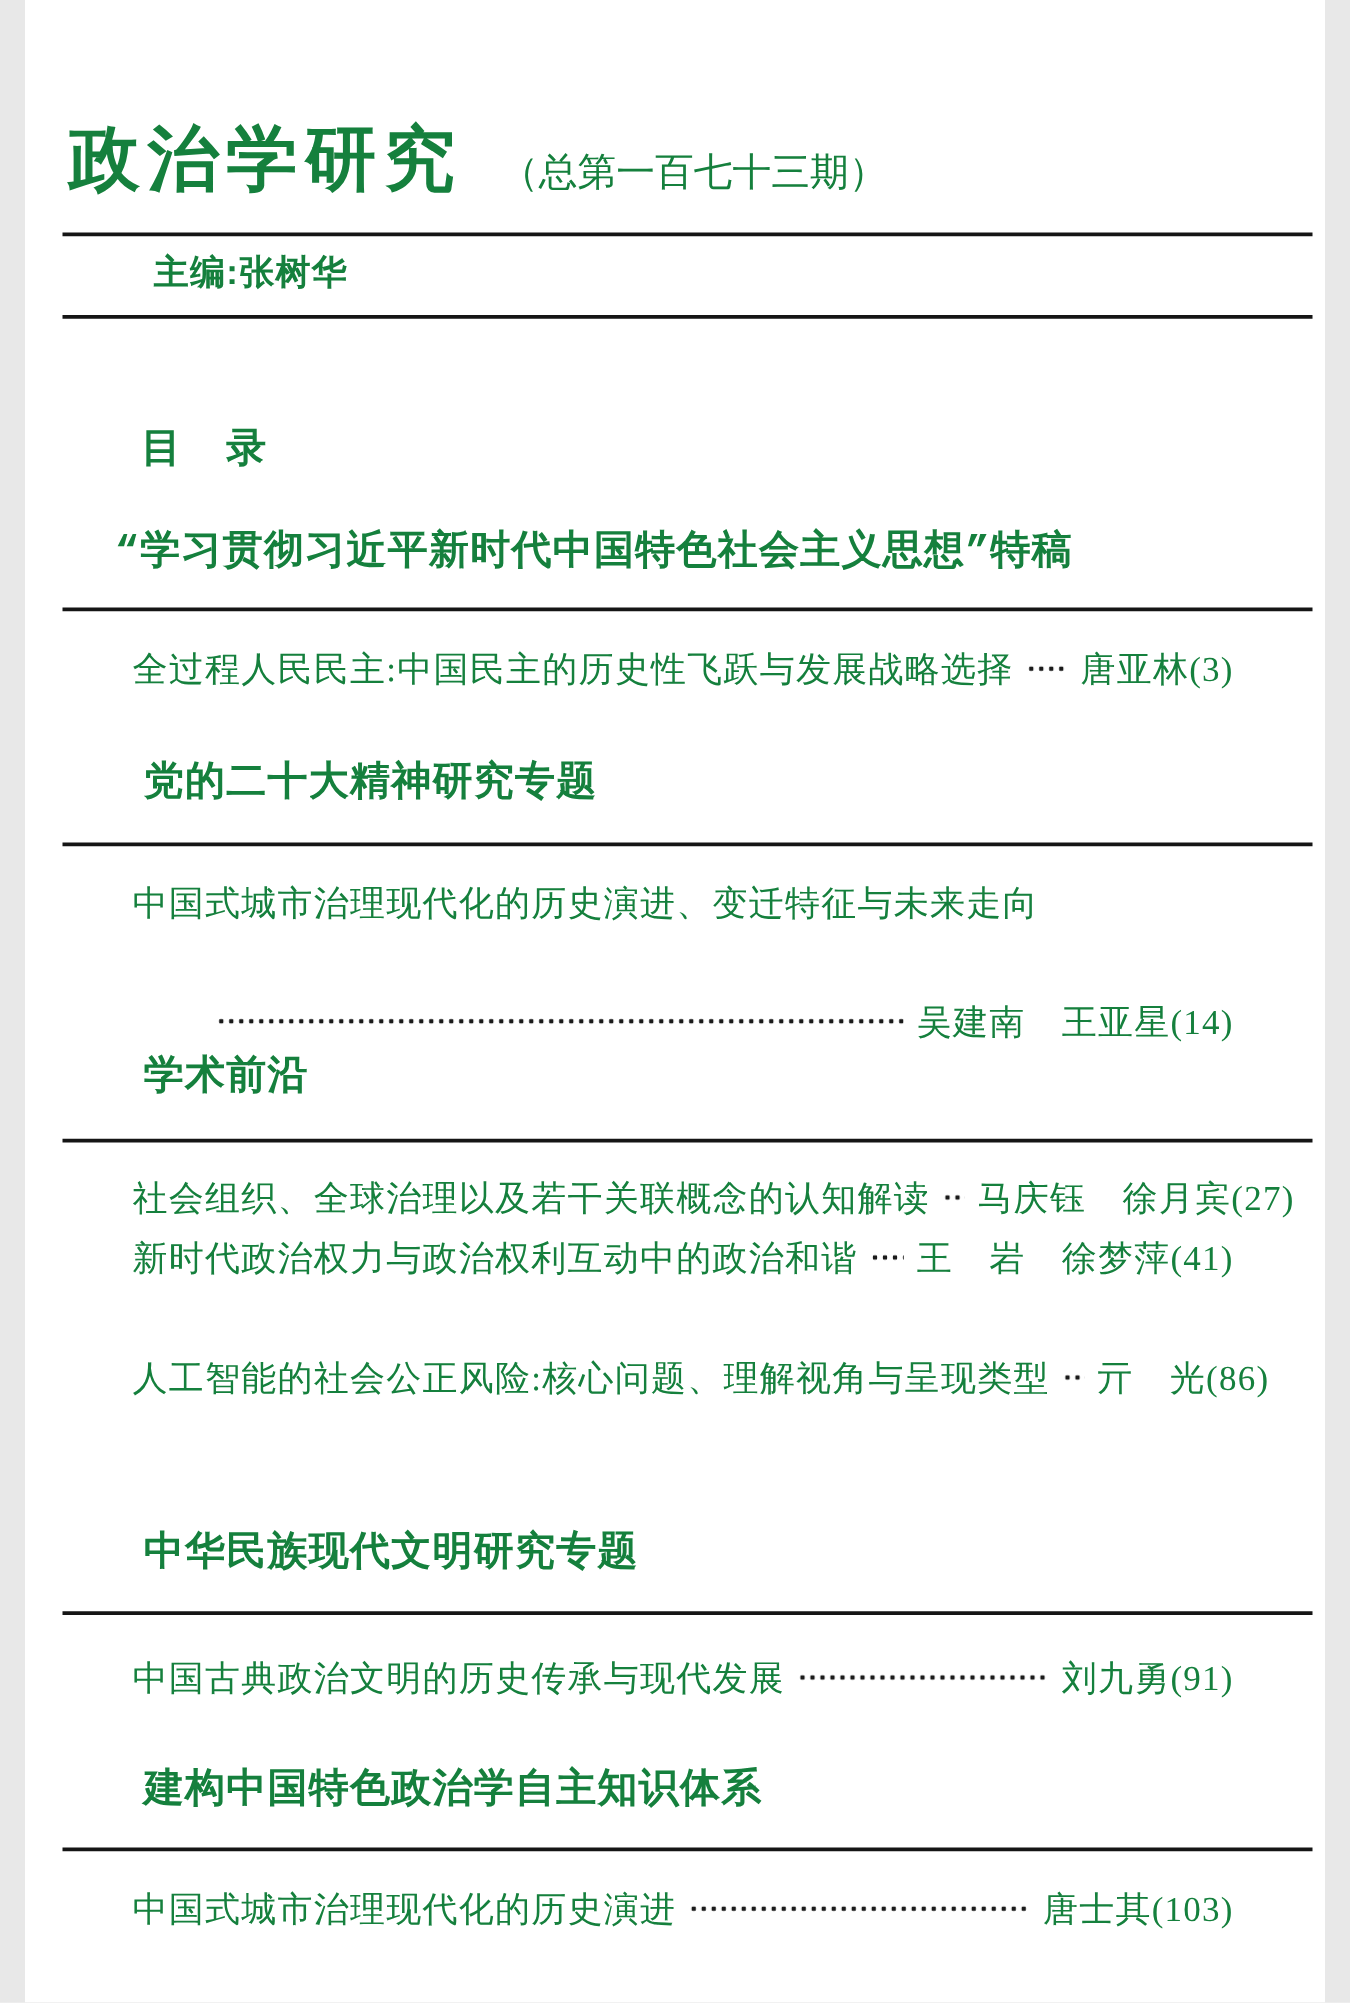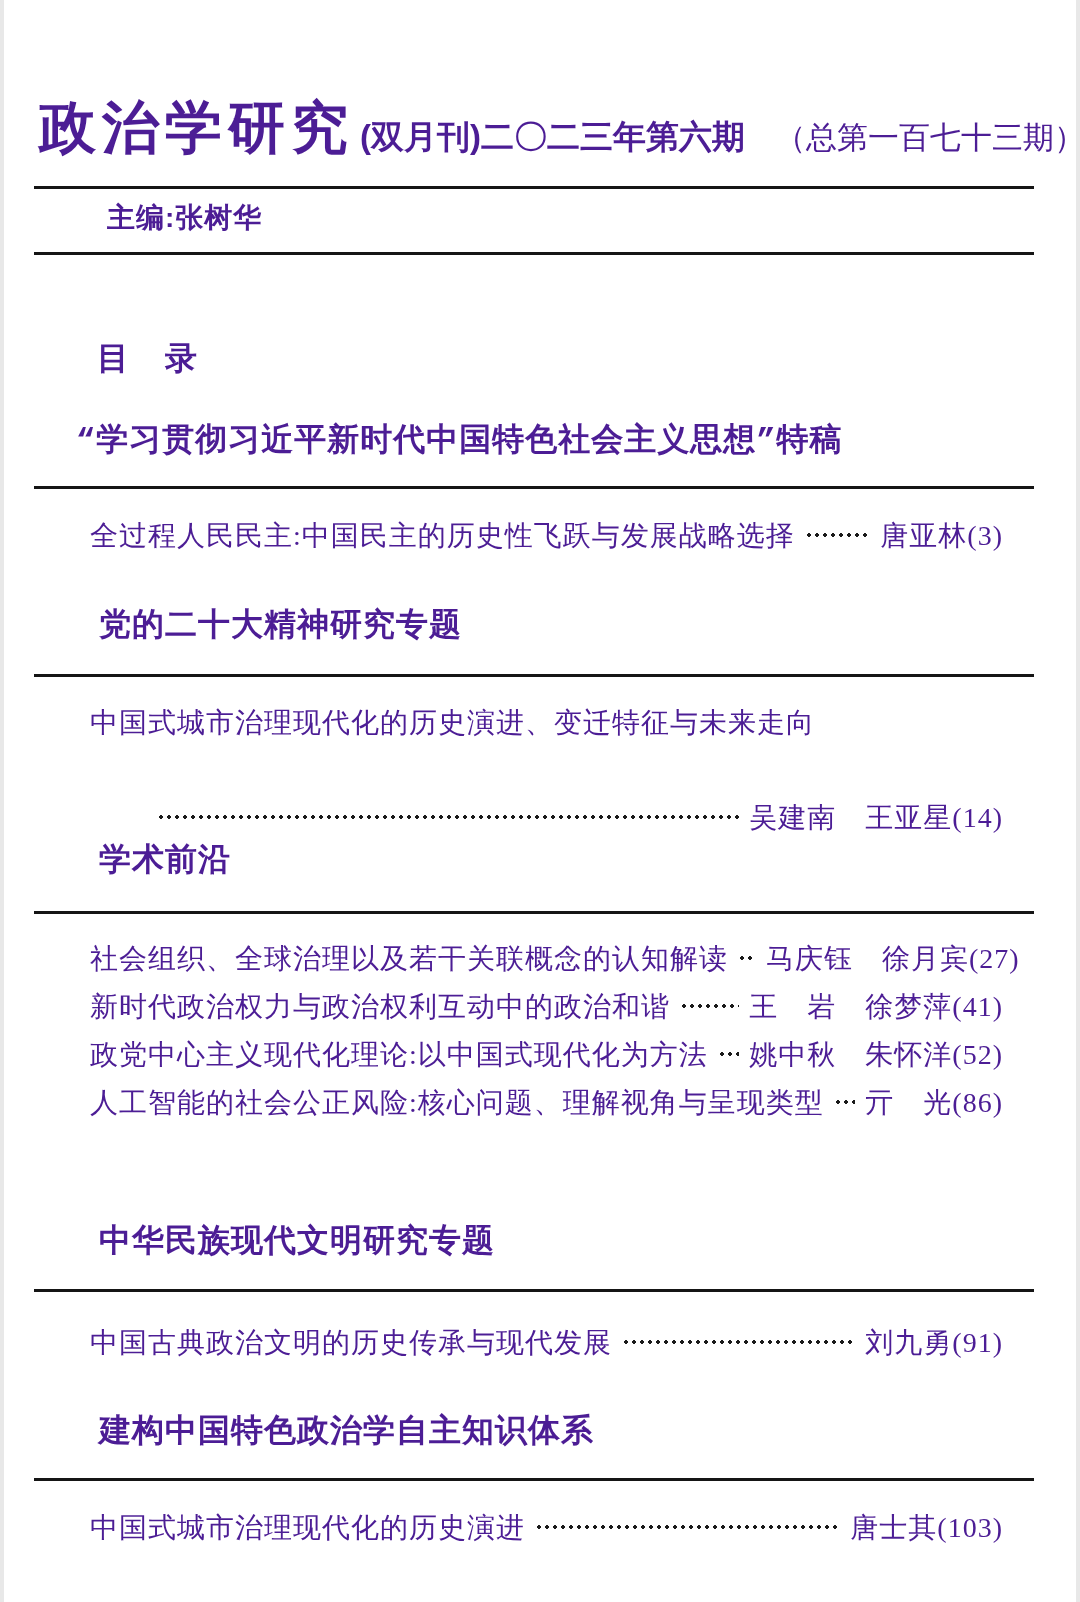--- a/index.html
+++ b/index.html
@@ -3,22 +3,21 @@
 <meta charset="utf-8">
 <style>
   html,body{margin:0;padding:0;background:#e8e8e8;}
   .page{
     position:relative;
     width:1040px;height:1602px;
     background:#ffffff;
     margin:0 auto;
     overflow:hidden;
     font-family:"Liberation Serif", serif;
-    color:#4c1d95;
-    padding-left:32px;
+    color:#15803d;
   }
   .abs{position:absolute;}
   
   .masthead{
     left:35px;top:85px;right:40px;height:70px;
     display:flex;align-items:flex-end;
   }
   .journal-title{
     font-family:"DejaVu Serif", serif;
     font-weight:bold;
@@ -77,21 +76,20 @@
   .entry .authors{white-space:pre;flex:0 0 auto;}
   .leader-indent{margin-left:67px !important;}
 </style>
 </head>
 <body>
 
 <div class="page">
 
   <div class="abs masthead">
     <span class="journal-title">政治学研究</span>
-    <span class="issue-bold">(双月刊)二〇二三年第六期</span>
     <span class="issue-serif">（总第一百七十三期）</span>
   </div>
 
   <div class="abs rule" style="top:186px"></div>
 
   <div class="abs editor-line">主编:张树华</div>
 
   <div class="abs rule" style="top:252px"></div>
 
   <div class="abs toc-title">目　录</div>
@@ -122,25 +120,20 @@
   <div class="abs entry" style="top:940px">
     <span class="title">社会组织、全球治理以及若干关联概念的认知解读</span>
     <span class="leader"></span>
     <span class="authors">马庆钰　徐月宾(27)</span>
   </div>
   <div class="abs entry" style="top:988px">
     <span class="title">新时代政治权力与政治权利互动中的政治和谐</span>
     <span class="leader"></span>
     <span class="authors">王　岩　徐梦萍(41)</span>
   </div>
-  <div class="abs entry" style="top:1036px">
-    <span class="title">政党中心主义现代化理论:以中国式现代化为方法</span>
-    <span class="leader"></span>
-    <span class="authors">姚中秋　朱怀洋(52)</span>
-  </div>
   <div class="abs entry" style="top:1084px">
     <span class="title">人工智能的社会公正风险:核心问题、理解视角与呈现类型</span>
     <span class="leader"></span>
     <span class="authors">亓　光(86)</span>
   </div>
 
   <div class="abs sec-heading" style="left:95px;top:1225px">中华民族现代文明研究专题</div>
   <div class="abs rule" style="top:1289px"></div>
 
   <div class="abs entry" style="top:1324px">

